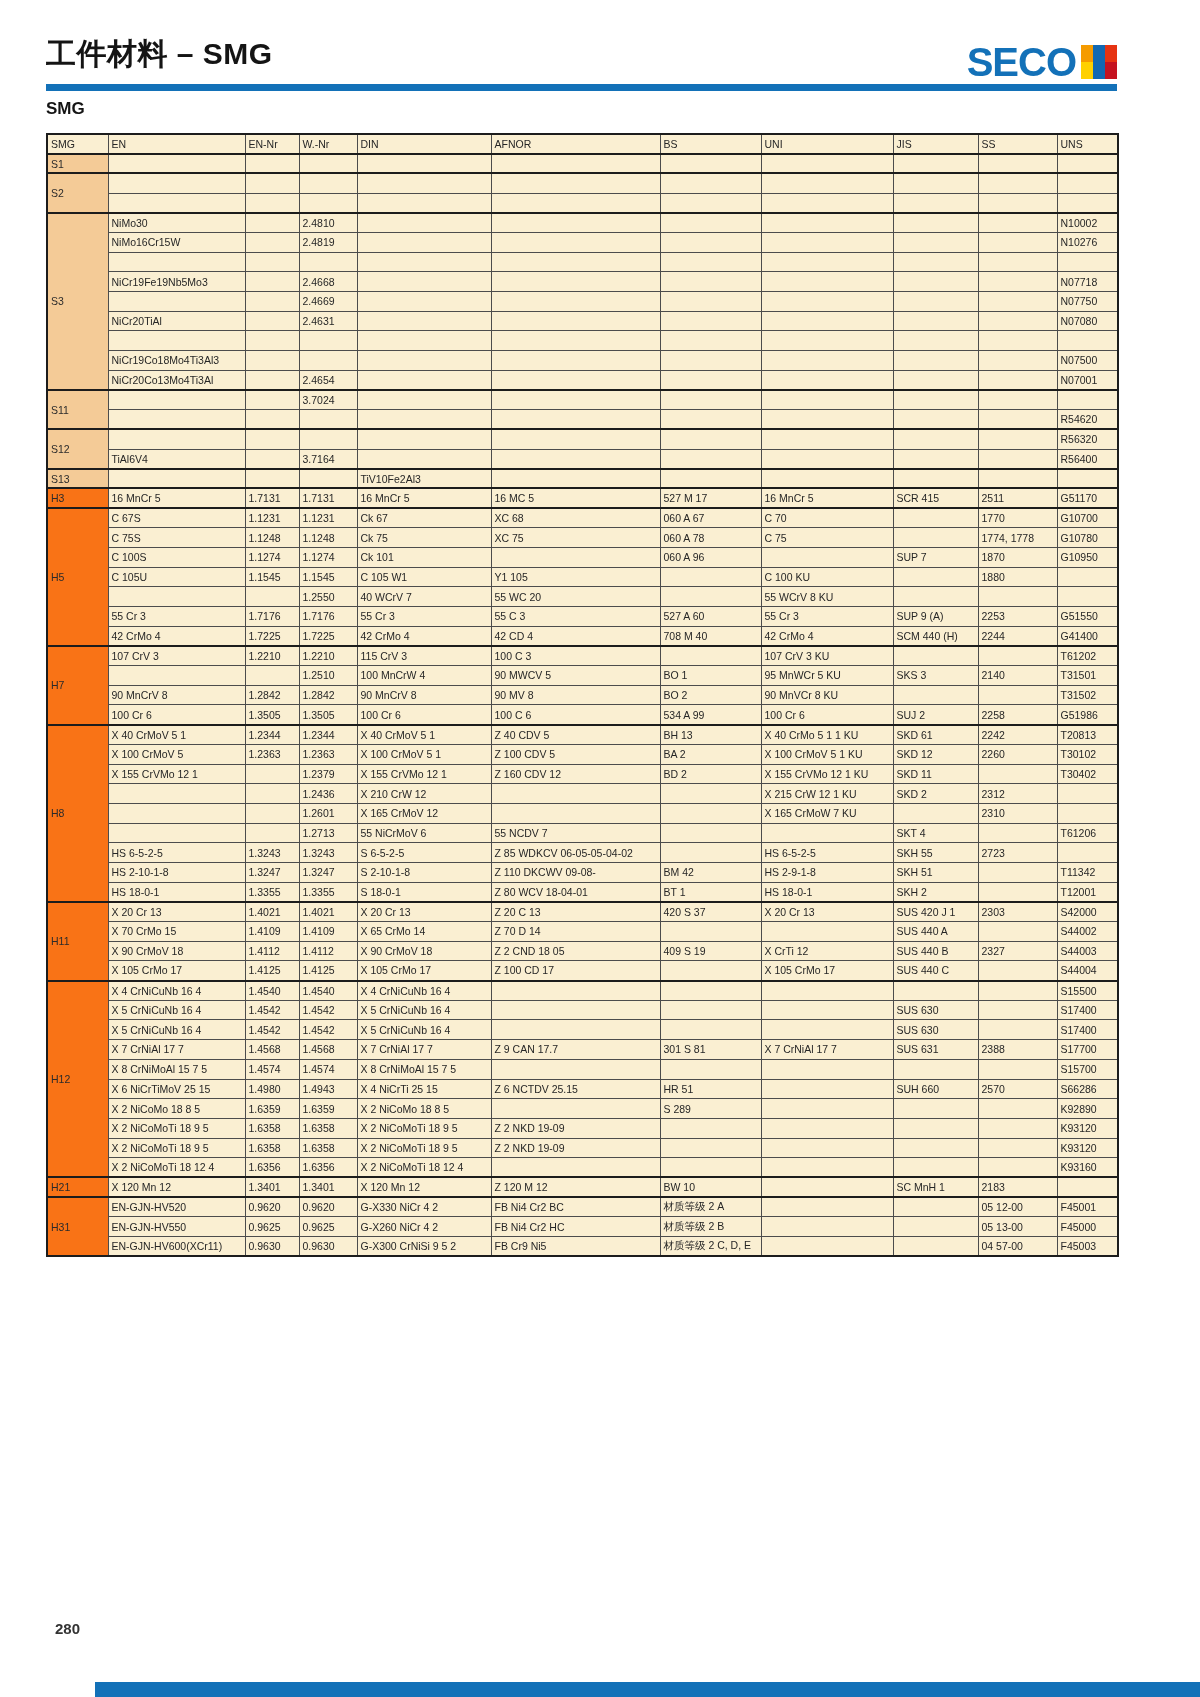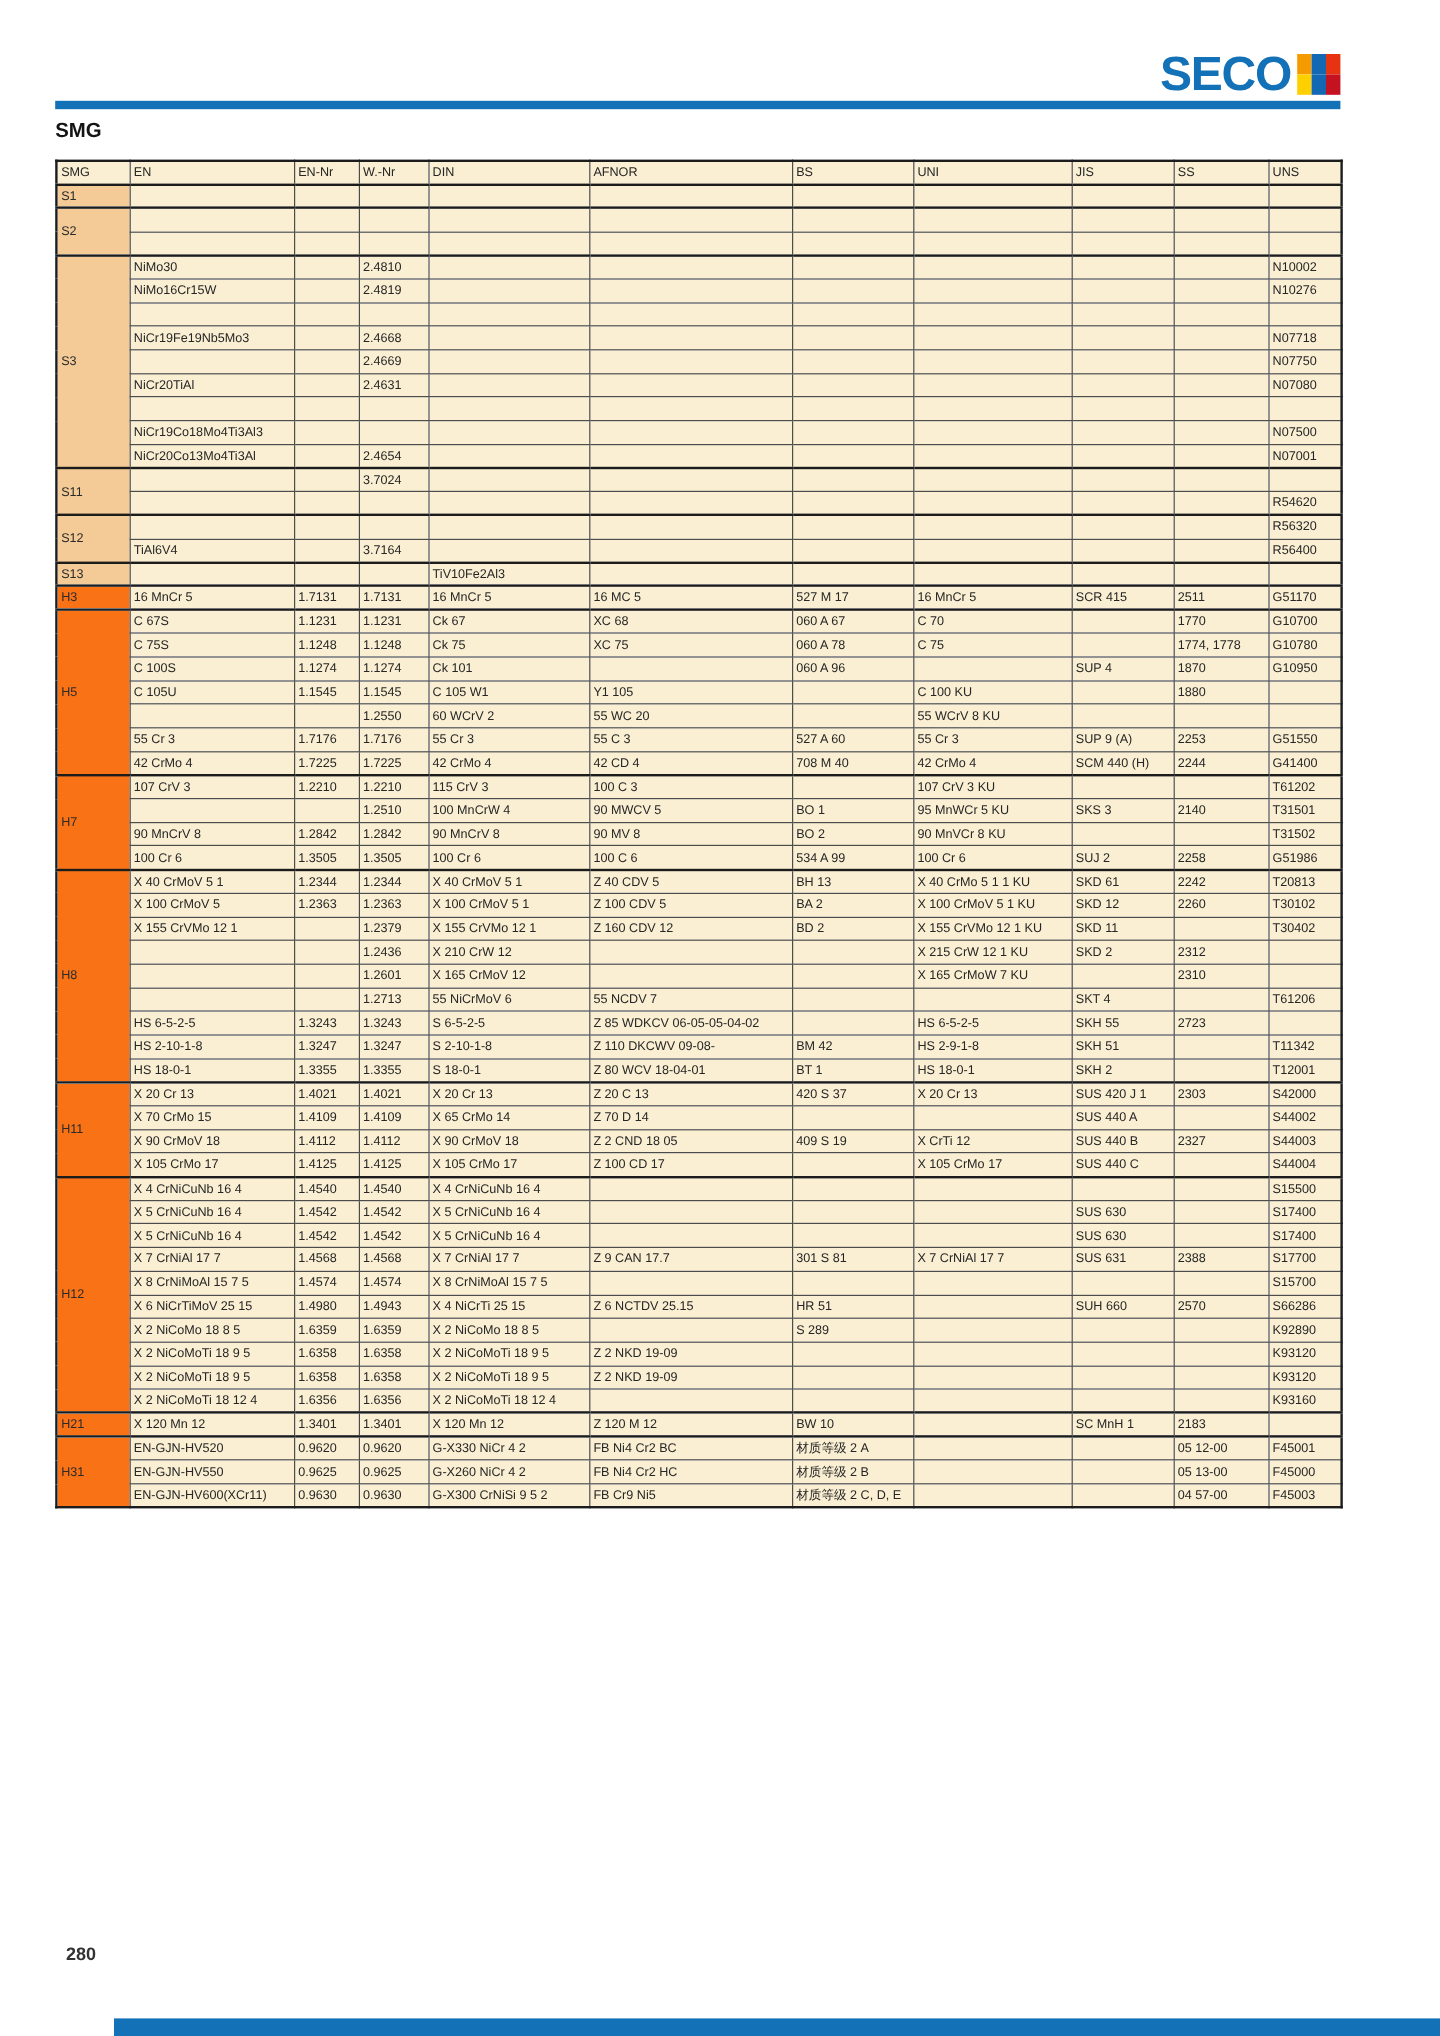--- a/index.html
+++ b/index.html
@@ -24,20 +24,21 @@
   table.smg td.label.s{background:#F4CB97;}
   table.smg td.label.h{background:#f97316;}
   .page-number{position:absolute;left:55px;top:1620px;font-size:15px;color:#333;font-weight:bold;}
   .bottom-bar{position:absolute;left:95px;right:0;bottom:0;height:15px;}
 </style>
 </head>
 <body>
 
 <div class="page">
 
+  <div class="title">工件材料 – SMG</div>
 
   <div class="logo">
     <span class="logo-text" style="color: rgb(19, 113, 184);">SECO</span>
     <span class="logo-mark">
         <span class="logo-square" style="background: rgb(245, 155, 0);"></span>
         <span class="logo-square" style="background: rgb(18, 104, 178);"></span>
         <span class="logo-square" style="background: rgb(230, 51, 18);"></span>
         <span class="logo-square" style="background: rgb(255, 208, 0);"></span>
         <span class="logo-square" style="background: rgb(18, 104, 178);"></span>
         <span class="logo-square" style="background: rgb(197, 18, 32);"></span>
@@ -327,41 +328,41 @@
           <td>G10780</td>
         </tr>
         <tr>
           <td>C 100S</td>
           <td>1.1274</td>
           <td>1.1274</td>
           <td>Ck 101</td>
           <td></td>
           <td>060 A 96</td>
           <td></td>
-          <td>SUP 4</td>
+          <td>SUP 7</td>
           <td>1870</td>
           <td>G10950</td>
         </tr>
         <tr>
           <td>C 105U</td>
           <td>1.1545</td>
           <td>1.1545</td>
           <td>C 105 W1</td>
           <td>Y1 105</td>
           <td></td>
           <td>C 100 KU</td>
           <td></td>
           <td>1880</td>
           <td></td>
         </tr>
         <tr>
           <td></td>
           <td></td>
           <td>1.2550</td>
-          <td>60 WCrV 2</td>
+          <td>40 WCrV 7</td>
           <td>55 WC 20</td>
           <td></td>
           <td>55 WCrV 8 KU</td>
           <td></td>
           <td></td>
           <td></td>
         </tr>
         <tr>
           <td>55 Cr 3</td>
           <td>1.7176</td>

